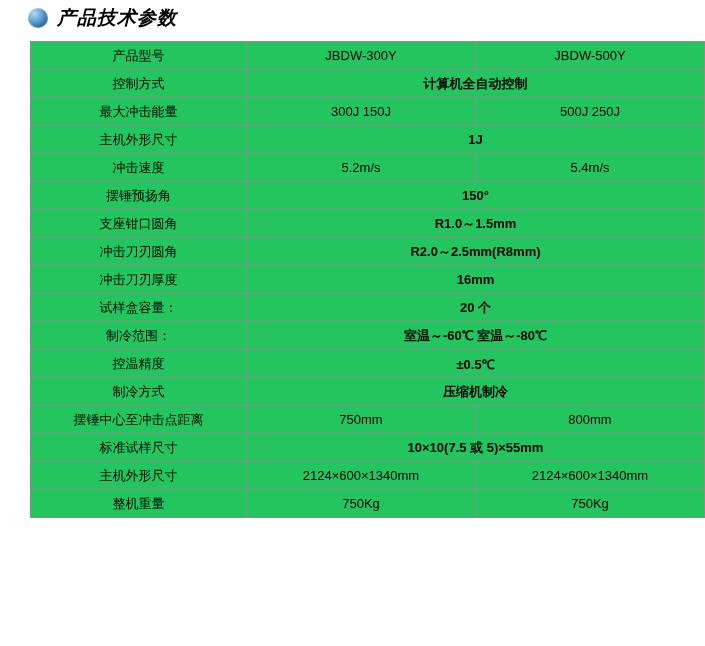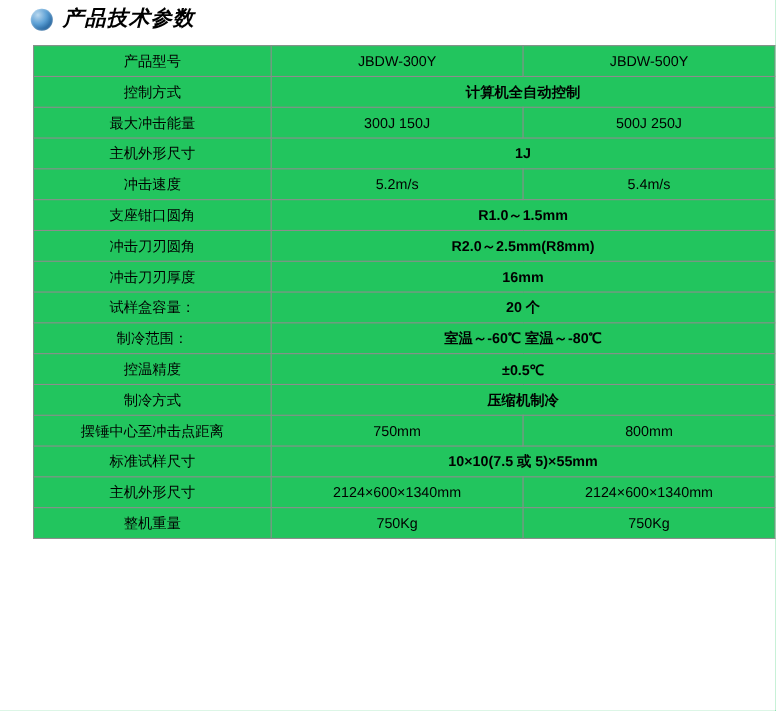--- a/index.html
+++ b/index.html
@@ -101,20 +101,24 @@
           <tr>
             <td class="label">主机外形尺寸</td>
             <td class="val-span" colspan="2">1J</td>
           </tr>
           <tr>
             <td class="label">冲击速度</td>
             <td class="val">5.2m/s</td>
             <td class="val">5.4m/s</td>
           </tr>
           <tr>
+            <td class="label">摆锤预扬角</td>
+            <td class="val-span" colspan="2">150°</td>
+          </tr>
+          <tr>
             <td class="label">支座钳口圆角</td>
             <td class="val-span" colspan="2">R1.0～1.5mm</td>
           </tr>
           <tr>
             <td class="label">冲击刀刃圆角</td>
             <td class="val-span" colspan="2">R2.0～2.5mm(R8mm)</td>
           </tr>
           <tr>
             <td class="label">冲击刀刃厚度</td>
             <td class="val-span" colspan="2">16mm</td>

